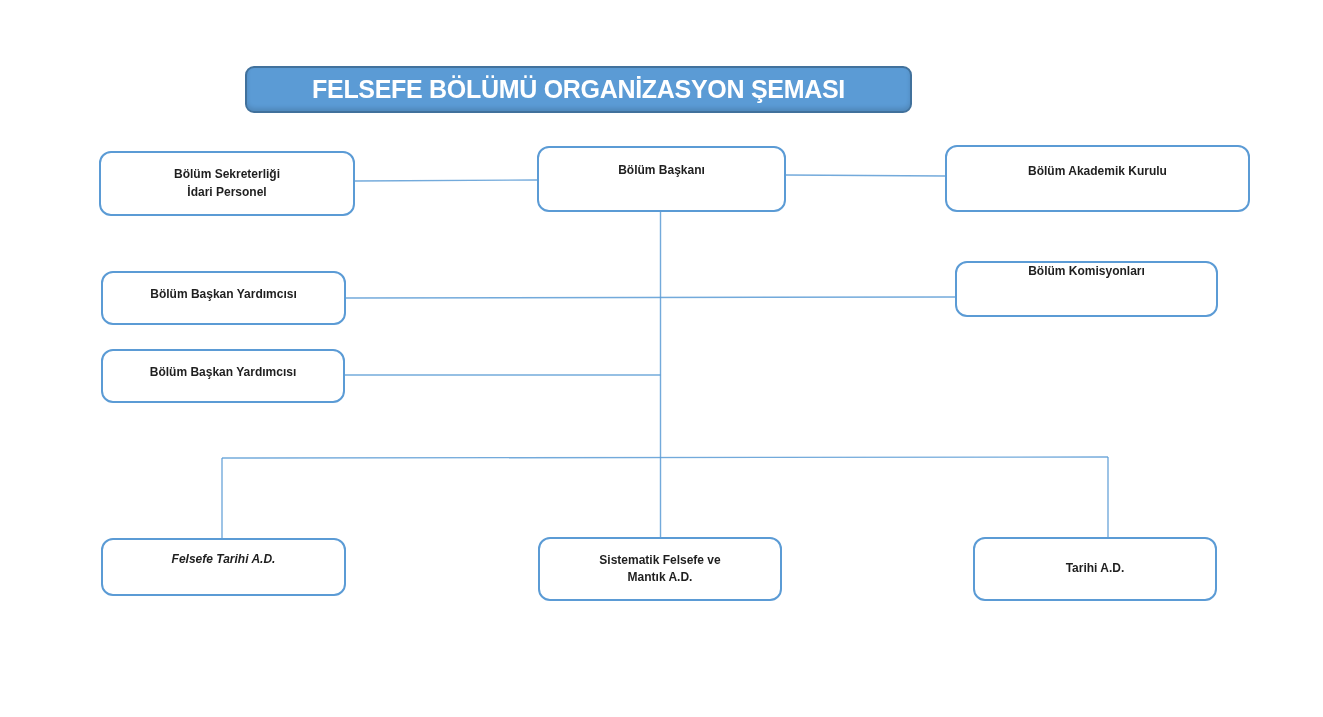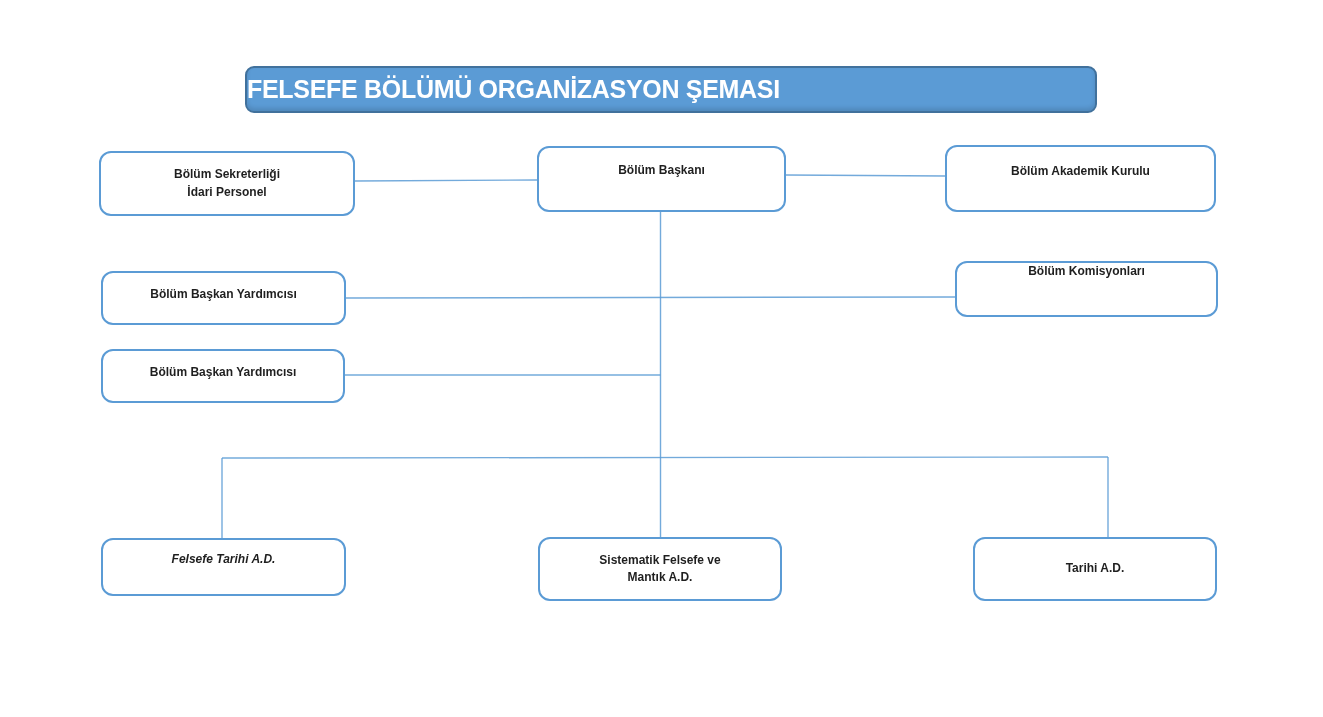--- a/index.html
+++ b/index.html
@@ -31,27 +31,28 @@
   }
   .connector{
     stroke:var(--connector);
     stroke-width:1.4;
     opacity:.85;
     fill:none;
   }
   .title-banner{
     position:absolute;
     left:245px;top:66px;
-    width:852px;height:47px;
+    width:667px;height:47px;
     box-sizing:border-box;
     background:var(--title-fill);
     border:2px solid var(--title-border);
     border-radius:9px;
     display:flex;
     align-items:center;
+    justify-content:center;
     z-index:2;
     box-shadow:inset 0 -3px 4px rgba(0,0,0,0.12);
   }
   .title-banner span{
     color:var(--title-text);
     font-size:25px;
     font-weight:bold;
     letter-spacing:-0.3px;
     white-space:nowrap;
   }
@@ -69,21 +70,21 @@
     z-index:1;
     color:var(--node-text);
     font-size:12px;
     font-weight:bold;
     line-height:1.45;
   }
   .node span{white-space:nowrap;}
   
   .n-sekreterlik   {left:99px;  top:151px; width:256px; height:65px;}
   .n-baskan        {left:537px; top:146px; width:249px; height:66px; padding-bottom:16px;}
-  .n-akademik      {left:945px; top:145px; width:271px; height:67px; padding-bottom:14px;}
+  .n-akademik      {left:945px; top:145px; width:305px; height:67px; padding-bottom:14px;}
   .n-yardimci1     {left:101px; top:271px; width:245px; height:54px; padding-bottom:6px;}
   .n-komisyonlar   {left:955px; top:261px; width:263px; height:56px; padding-bottom:34px;}
   .n-yardimci2     {left:101px; top:349px; width:244px; height:54px; padding-bottom:6px;}
   .n-felsefetarihi {left:101px; top:538px; width:245px; height:58px; padding-bottom:14px;font-style:italic;}
   .n-sistematik    {left:538px; top:537px; width:244px; height:64px;}
   .n-turkislam     {left:973px; top:537px; width:244px; height:64px;}
 </style>
 </head>
 <body>
 

